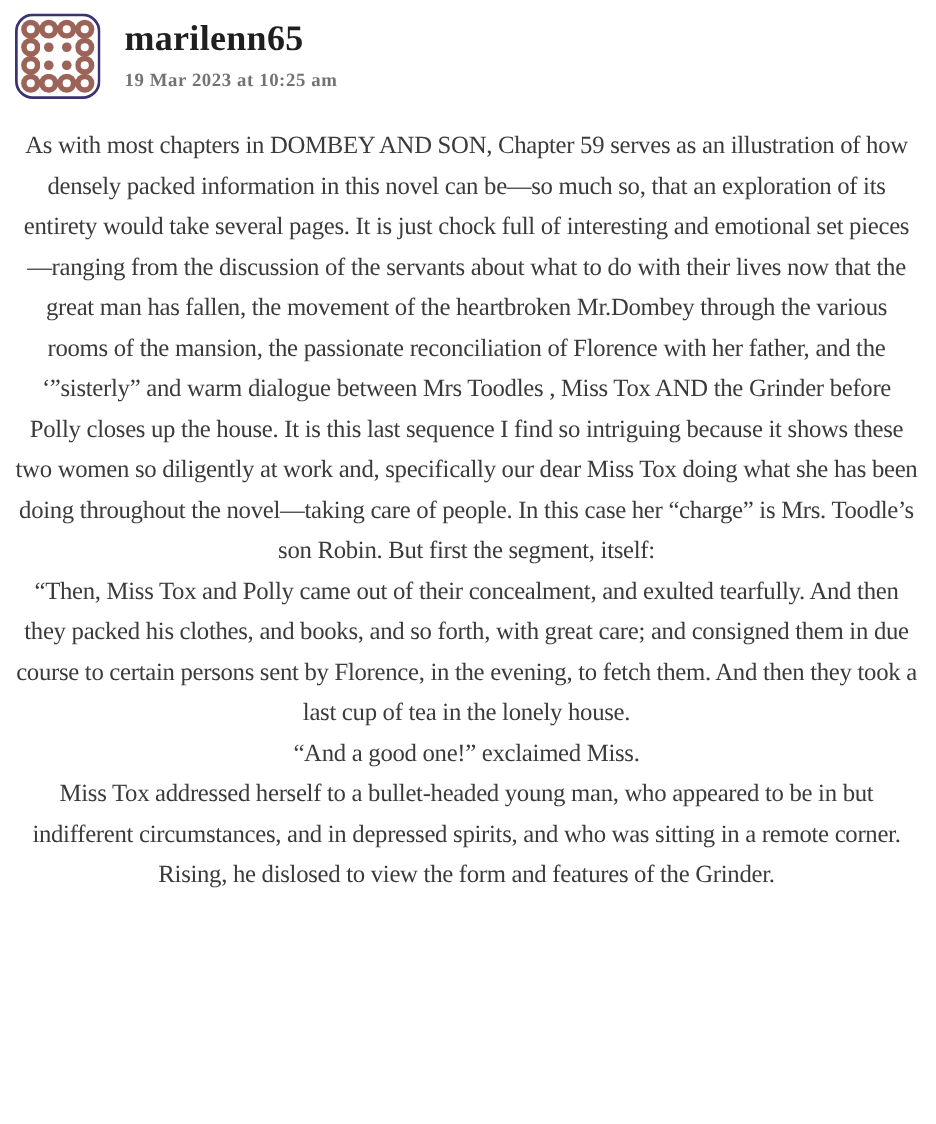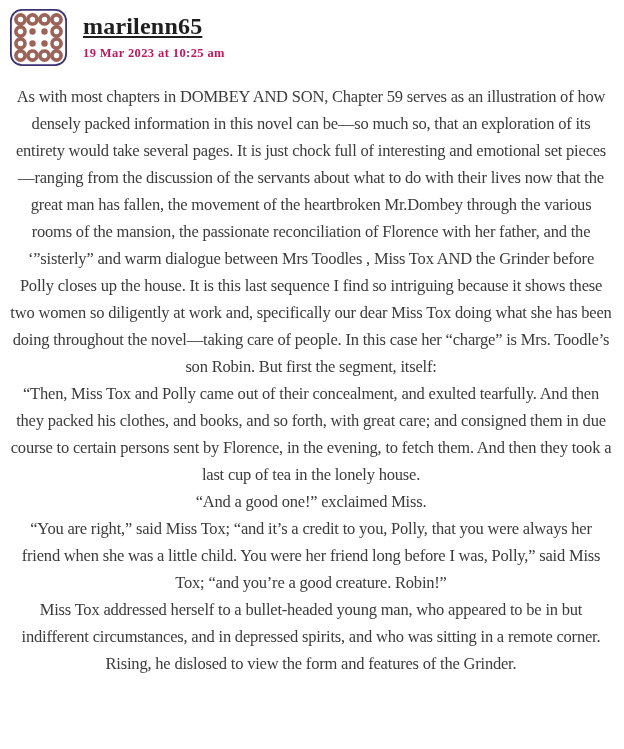--- a/index.html
+++ b/index.html
@@ -24,27 +24,26 @@
   }
   .avatar svg { display: block; }
   .meta { padding-top: 4px; }
   .author {
     margin: 0;
     font-size: 24px;
     line-height: 26px;
     font-weight: 700;
     color: #1f1f1f;
     letter-spacing: 0.2px;
-    text-decoration: underline;
   }
   .timestamp {
     margin-top: 7px;
     font-size: 12.5px;
     font-weight: 700;
-    color: #be185d;
+    color: #737373;
     letter-spacing: 0.4px;
   }
 
   .comment-body {
     margin-top: 17px;
     font-size: 16.5px;
     line-height: 27px;
     letter-spacing: -0.2px;
     color: #3b3b3b;
     width: 602px;
@@ -102,18 +101,17 @@
       <h2 class="author">marilenn65</h2>
       <div class="timestamp">19 Mar 2023 at 10:25 am</div>
     </div>
   </header>
 
   <div class="comment-body">
     <p class="intro">As with most chapters in DOMBEY AND SON, Chapter 59 serves as an illustration of how densely packed information in this novel can be—so much so, that an exploration of its entirety would take several pages. It is just chock full of interesting and emotional set pieces—ranging from the discussion of the servants about what to do with their lives now that the great man has fallen, the movement of the heartbroken Mr.Dombey through the various rooms of the mansion, the passionate reconciliation of Florence with her father, and the ‘”sisterly” and warm dialogue between Mrs Toodles , Miss Tox AND the Grinder before Polly closes up the house. It is this last sequence I find so intriguing because it shows these two women so diligently at work and, specifically our dear Miss Tox doing what she has been doing throughout the novel—taking care of people. In this case her “charge” is Mrs. Toodle’s son Robin. But first the segment, itself:</p>
     <div class="quote-block">
       <p>“Then, Miss Tox and Polly came out of their concealment, and exulted tearfully. And then they packed his clothes, and books, and so forth, with great care; and consigned them in due course to certain persons sent by Florence, in the evening, to fetch them. And then they took a last cup of tea in the lonely house.</p>
       <p>“And a good one!” exclaimed Miss.</p>
-      <p>“You are right,” said Miss Tox; “and it’s a credit to you, Polly, that you were always her friend when she was a little child. You were her friend long before I was, Polly,” said Miss Tox; “and you’re a good creature. Robin!”</p>
       <p>Miss Tox addressed herself to a bullet-headed young man, who appeared to be in but indifferent circumstances, and in depressed spirits, and who was sitting in a remote corner. Rising, he dislosed to view the form and features of the Grinder.</p>
     </div>
   </div>
 
 </div>
 
 </body></html>

